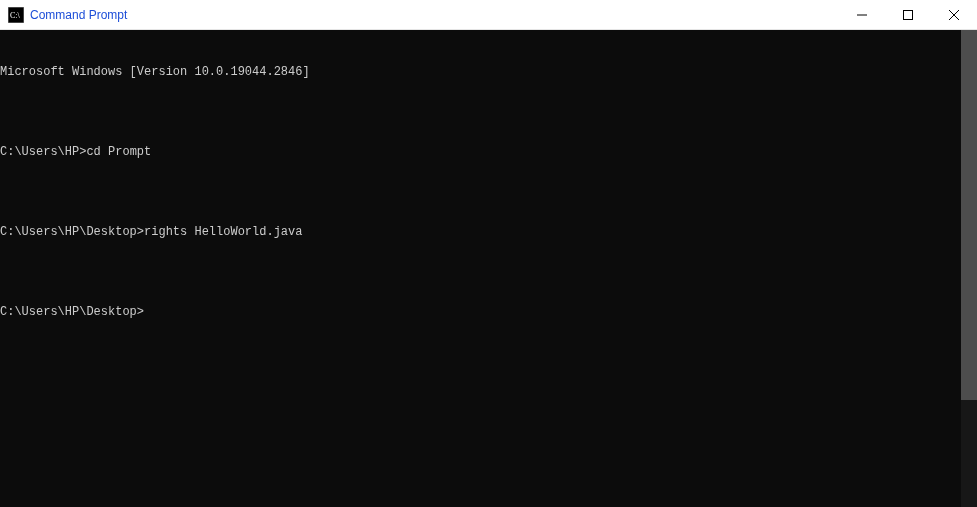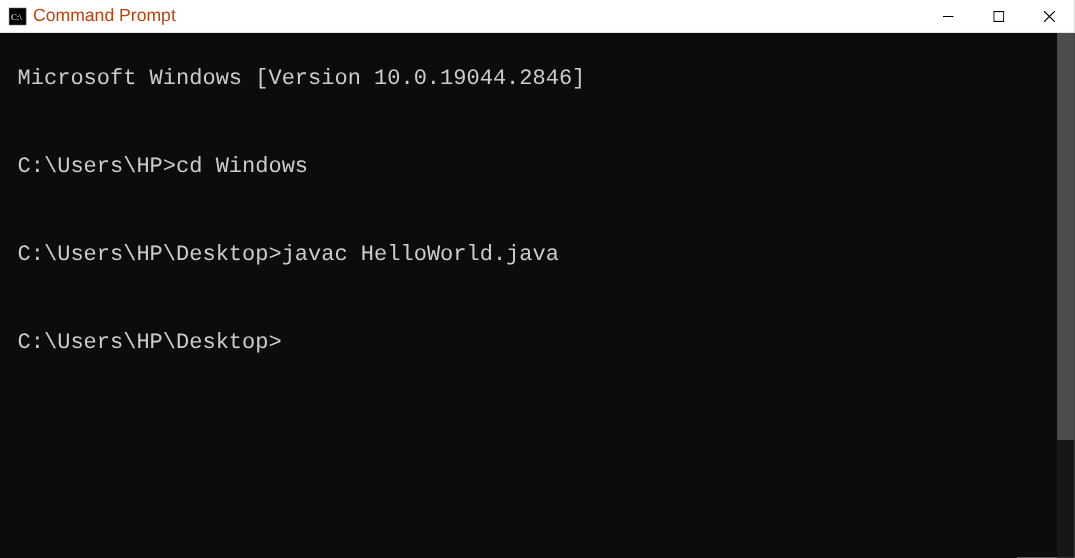--- a/index.html
+++ b/index.html
@@ -36,22 +36,22 @@
       height: 16px;
       display: flex;
       align-items: center;
       justify-content: center;
     }
     .app-icon svg {
       width: 16px;
       height: 16px;
     }
     .title-text {
-      font-size: 16px;
-      color: #c2410c;
+      font-size: 12px;
+      color: #1d4ed8;
       text-align: right;
     }
     .window-controls {
       display: flex;
       height: 100%;
     }
     .win-btn {
       width: 46px;
       height: 30px;
       display: flex;
@@ -66,23 +66,23 @@
       height: 10px;
     }
     .terminal-wrap {
       flex: 1;
       background: #0c0c0c;
       display: flex;
       position: relative;
     }
     .terminal {
       flex: 1;
-      padding: 2px 16px;
+      padding: 2px 0;
       font-family: Consolas, "Courier New", monospace;
-      font-size: 20px;
+      font-size: 12px;
       line-height: 16px;
       color: #cccccc;
       white-space: pre;
       overflow: hidden;
     }
     .scrollbar {
       width: 16px;
       background: #171717;
       position: relative;
     }
@@ -132,22 +132,22 @@
         <line x1="10" y1="0" x2="0" y2="10" stroke="#000" stroke-width="1"></line>
       </svg>
     </button>
   </div>
 </div>
 
 <div class="terminal-wrap">
   <div class="terminal">
     <span class="line">Microsoft Windows [Version 10.0.19044.2846]</span>
     <span class="line"></span>
-    <span class="prompt-line"><span>C:\Users\HP&gt;</span><span>cd Windows</span></span>
+    <span class="prompt-line"><span>C:\Users\HP&gt;</span><span>cd Prompt</span></span>
     <span class="line"></span>
-    <span class="prompt-line"><span>C:\Users\HP\Desktop&gt;</span><span>javac HelloWorld.java</span></span>
+    <span class="prompt-line"><span>C:\Users\HP\Desktop&gt;</span><span>rights HelloWorld.java</span></span>
     <span class="line"></span>
     <span class="prompt-line"><span>C:\Users\HP\Desktop&gt;</span><span></span></span>
   </div>
   <div class="scrollbar">
     <div class="scrollbar-thumb"></div>
   </div>
 </div>
 
 </body></html>

